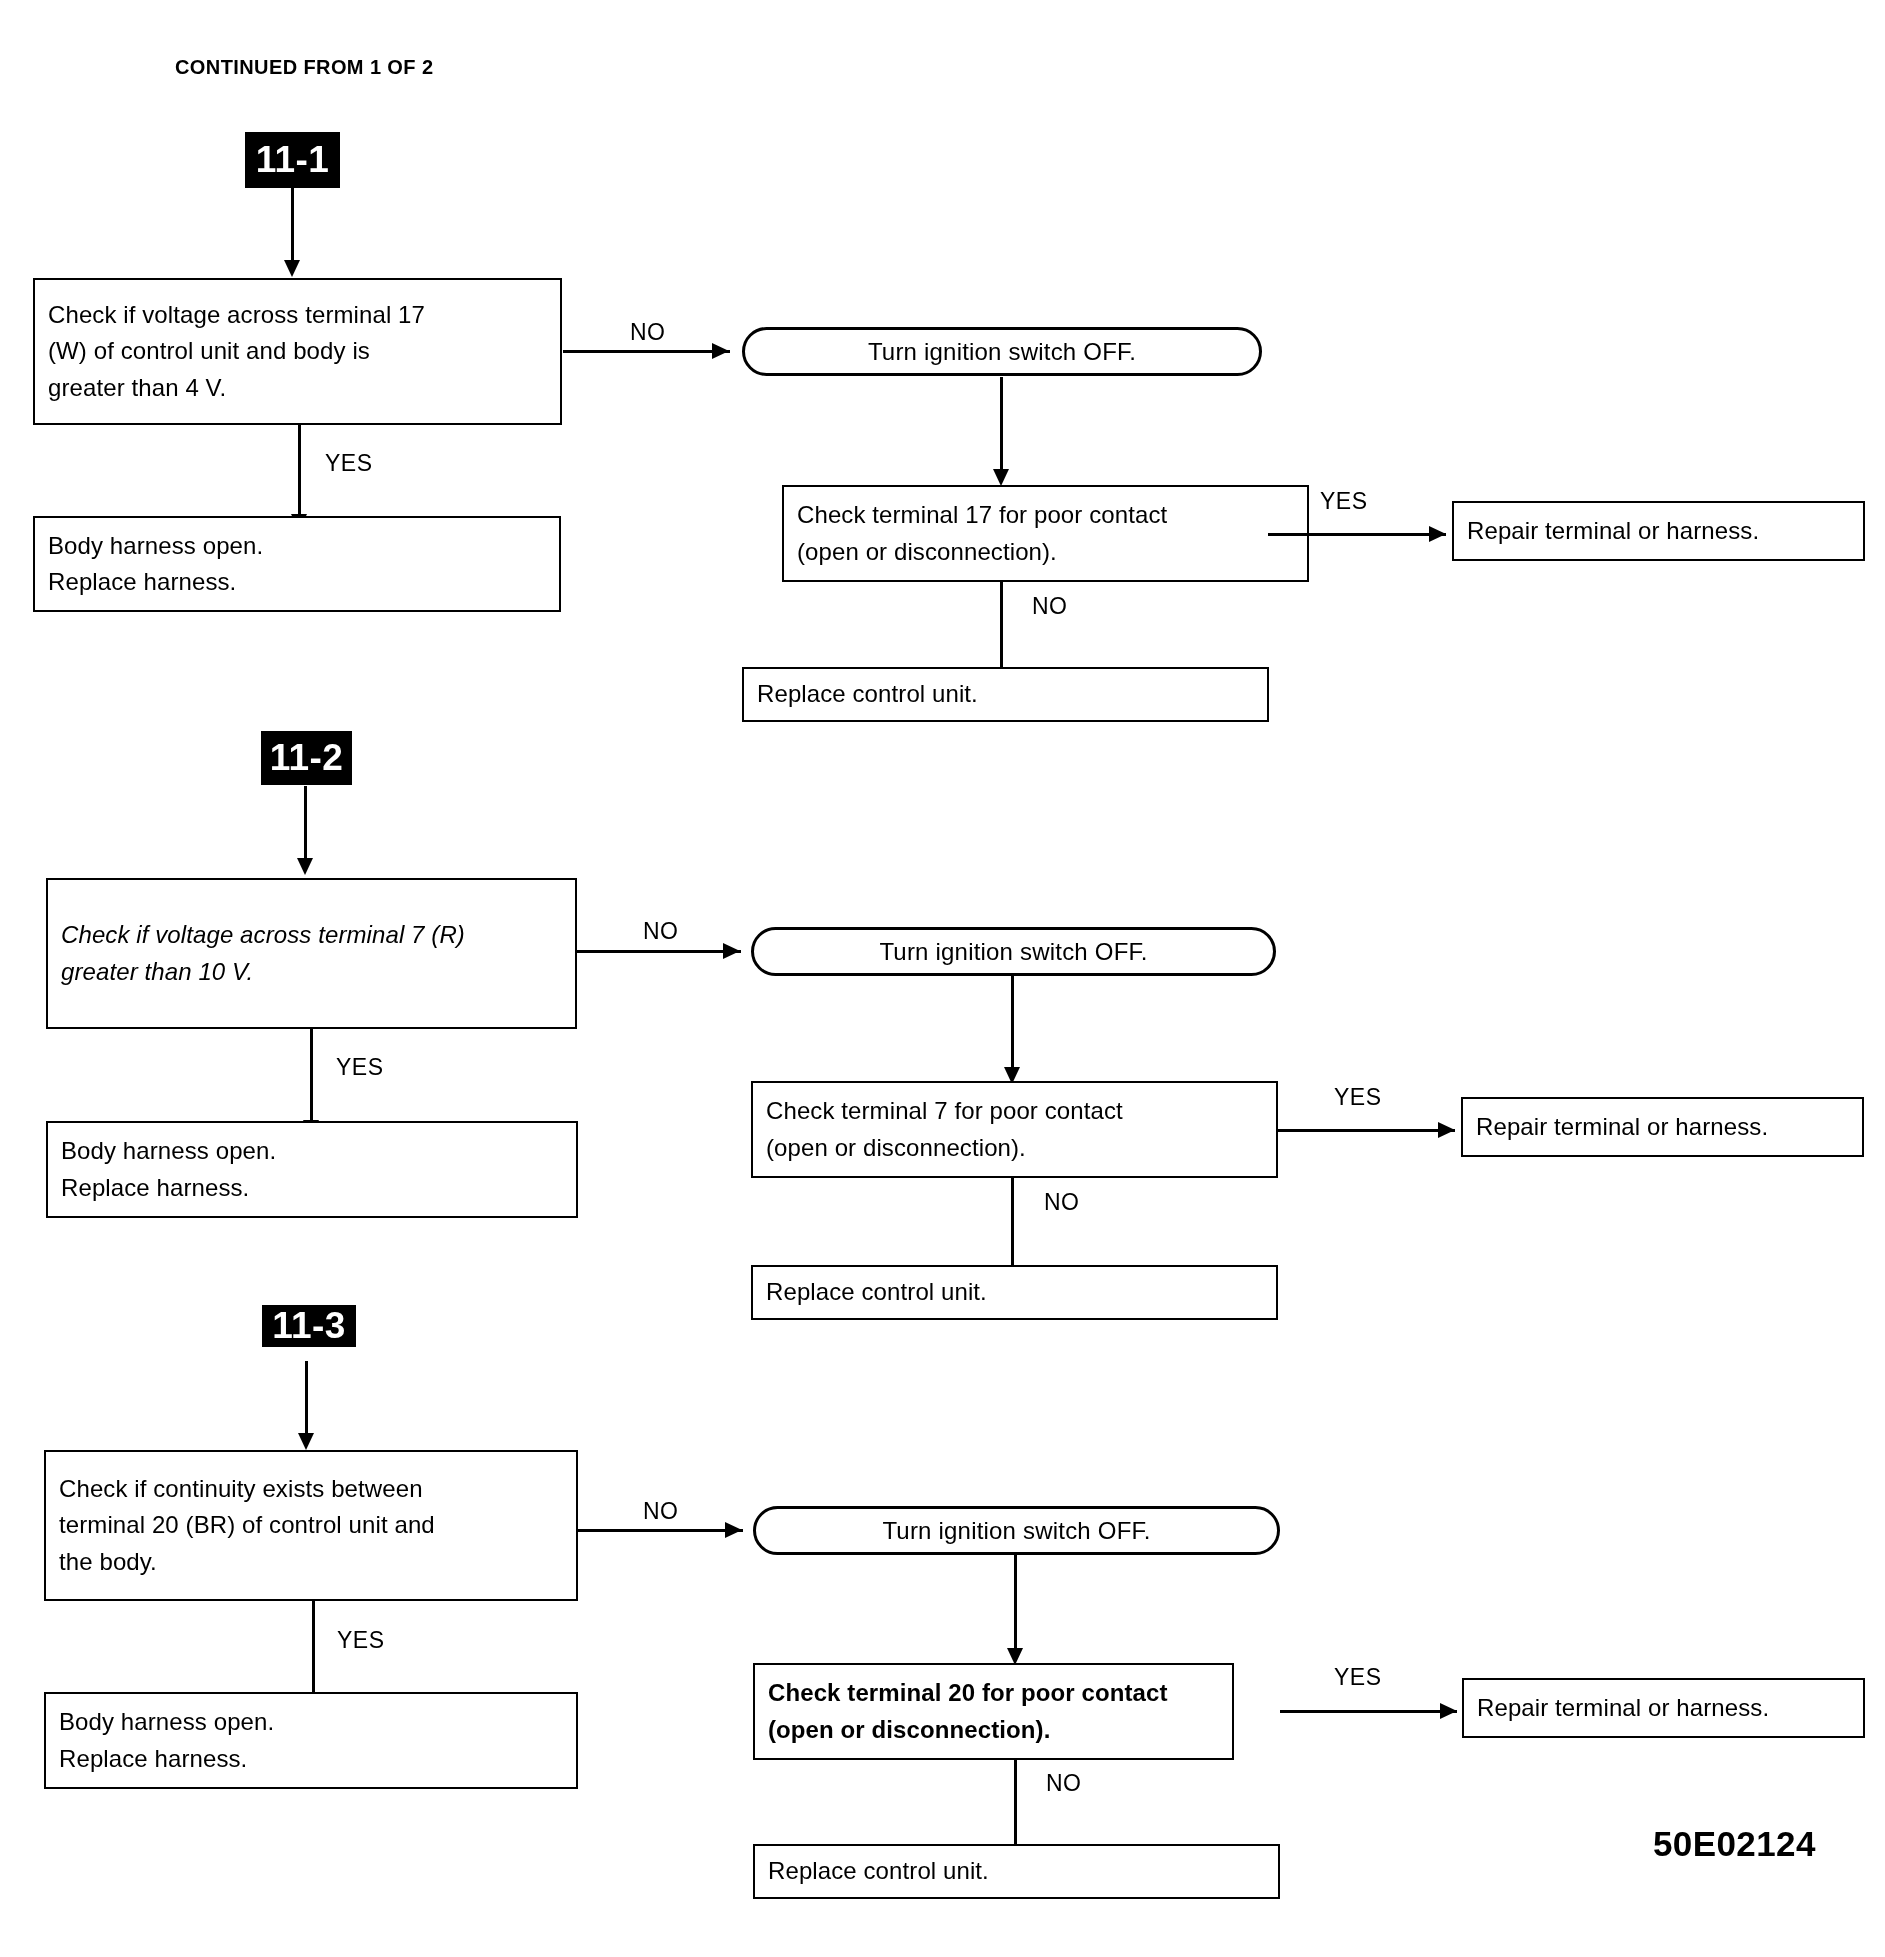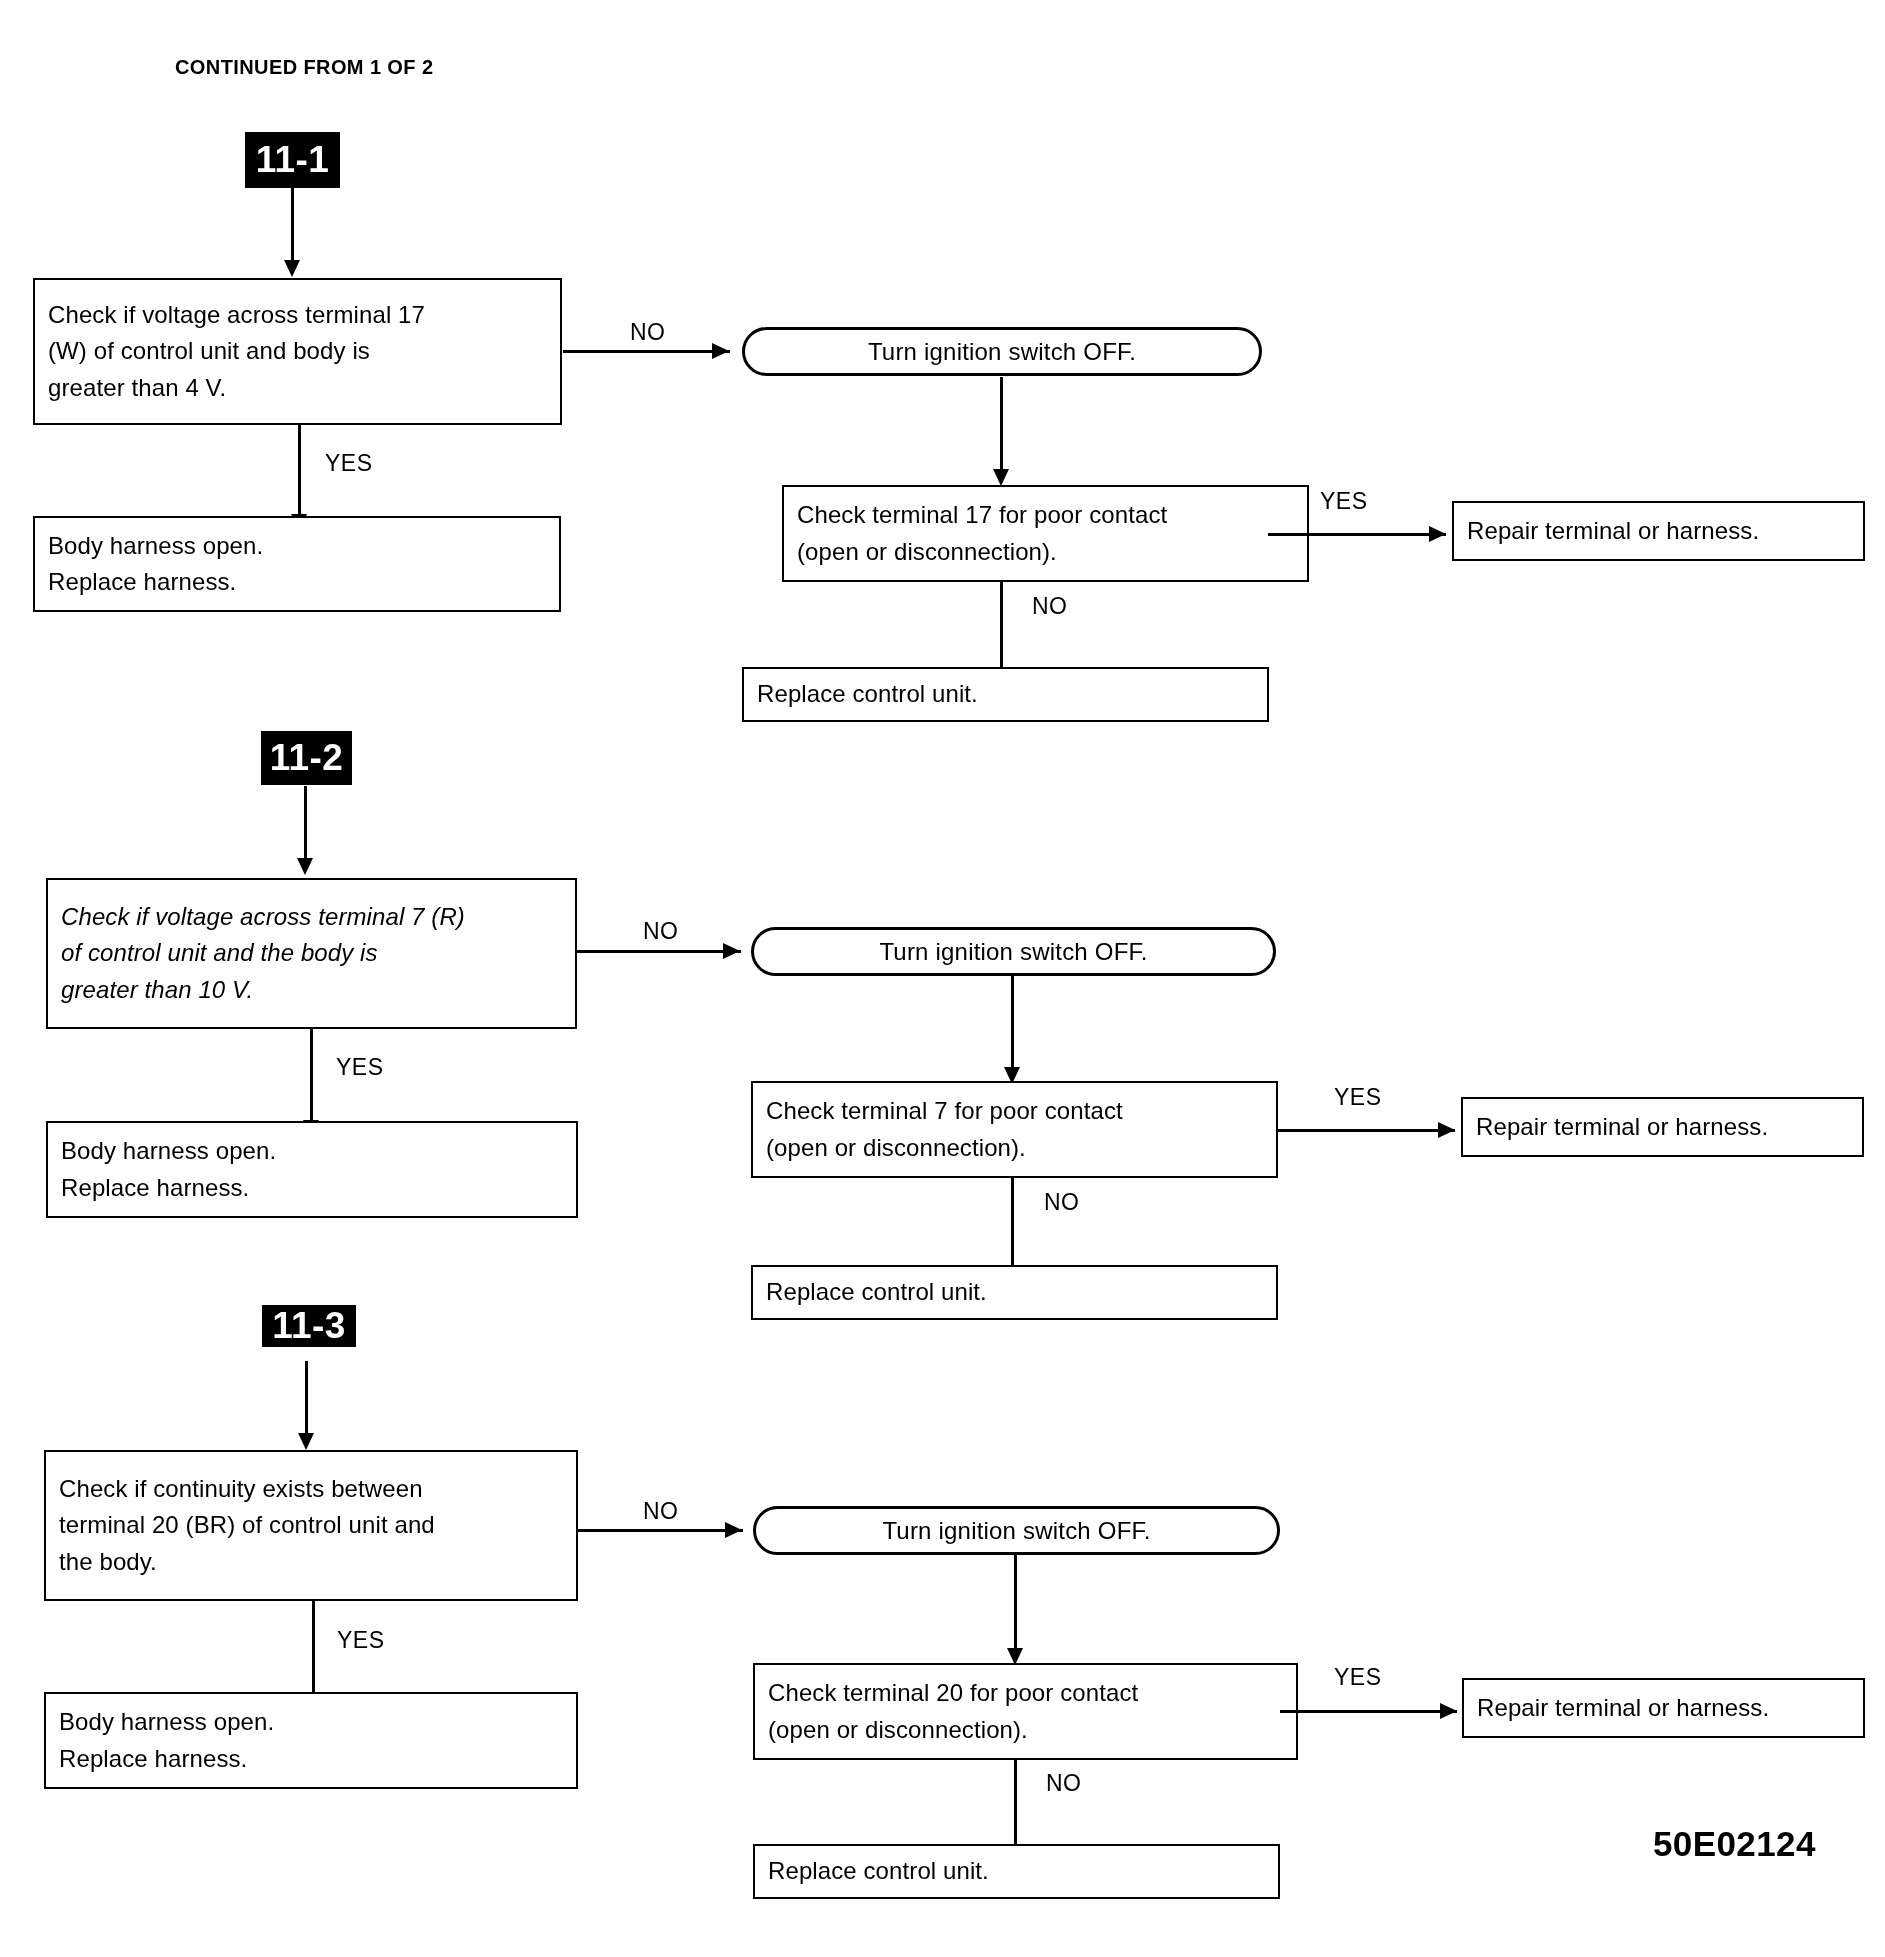--- a/index.html
+++ b/index.html
@@ -171,21 +171,20 @@
 
   <div>
 
     <div class="badge" style="left:261px; top:731px; width:91px; height:54px; font-size:37px;">11-2</div>
 
     <div class="vline" style="left:304px; top:786px; height:77px;"></div>
     <div class="arr-d" style="left:297px; top:858px;"></div>
 
     <div class="box" style="left:46px; top:878px; width:531px; height:151px;font-style:italic;">
       <div class="ln">Check if voltage across terminal 7 (R)</div>
-      <div class="ln">of control unit and the body is</div>
       <div class="ln">greater than 10 V.</div>
     </div>
 
     <div class="hline" style="left:577px; top:950px; width:164px;"></div>
     <div class="arr-r" style="left:723px; top:943px;"></div>
     <div class="edge-label" style="left:643px; top:918px;">NO</div>
 
     <div class="stadium" style="left:751px; top:927px; width:525px; height:49px;">
       <div class="ln">Turn ignition switch OFF.</div>
     </div>
@@ -241,21 +240,21 @@
     <div class="arr-r" style="left:725px; top:1522px;"></div>
     <div class="edge-label" style="left:643px; top:1498px;">NO</div>
 
     <div class="stadium" style="left:753px; top:1506px; width:527px; height:49px;">
       <div class="ln">Turn ignition switch OFF.</div>
     </div>
 
     <div class="vline" style="left:1014px; top:1555px; height:97px;"></div>
     <div class="arr-d" style="left:1007px; top:1648px;"></div>
 
-    <div class="box" style="left:753px; top:1663px; width:545px; height:97px;">
+    <div class="box" style="left:753px; top:1663px; width:481px; height:97px;font-weight:bold;">
       <div class="ln">Check terminal 20 for poor contact</div>
       <div class="ln">(open or disconnection).</div>
     </div>
 
     <div class="hline" style="left:1280px; top:1710px; width:177px;"></div>
     <div class="arr-r" style="left:1440px; top:1703px;"></div>
     <div class="edge-label" style="left:1334px; top:1664px;">YES</div>
 
     <div class="box" style="left:1462px; top:1678px; width:403px; height:60px;">
       <div class="ln">Repair terminal or harness.</div>

